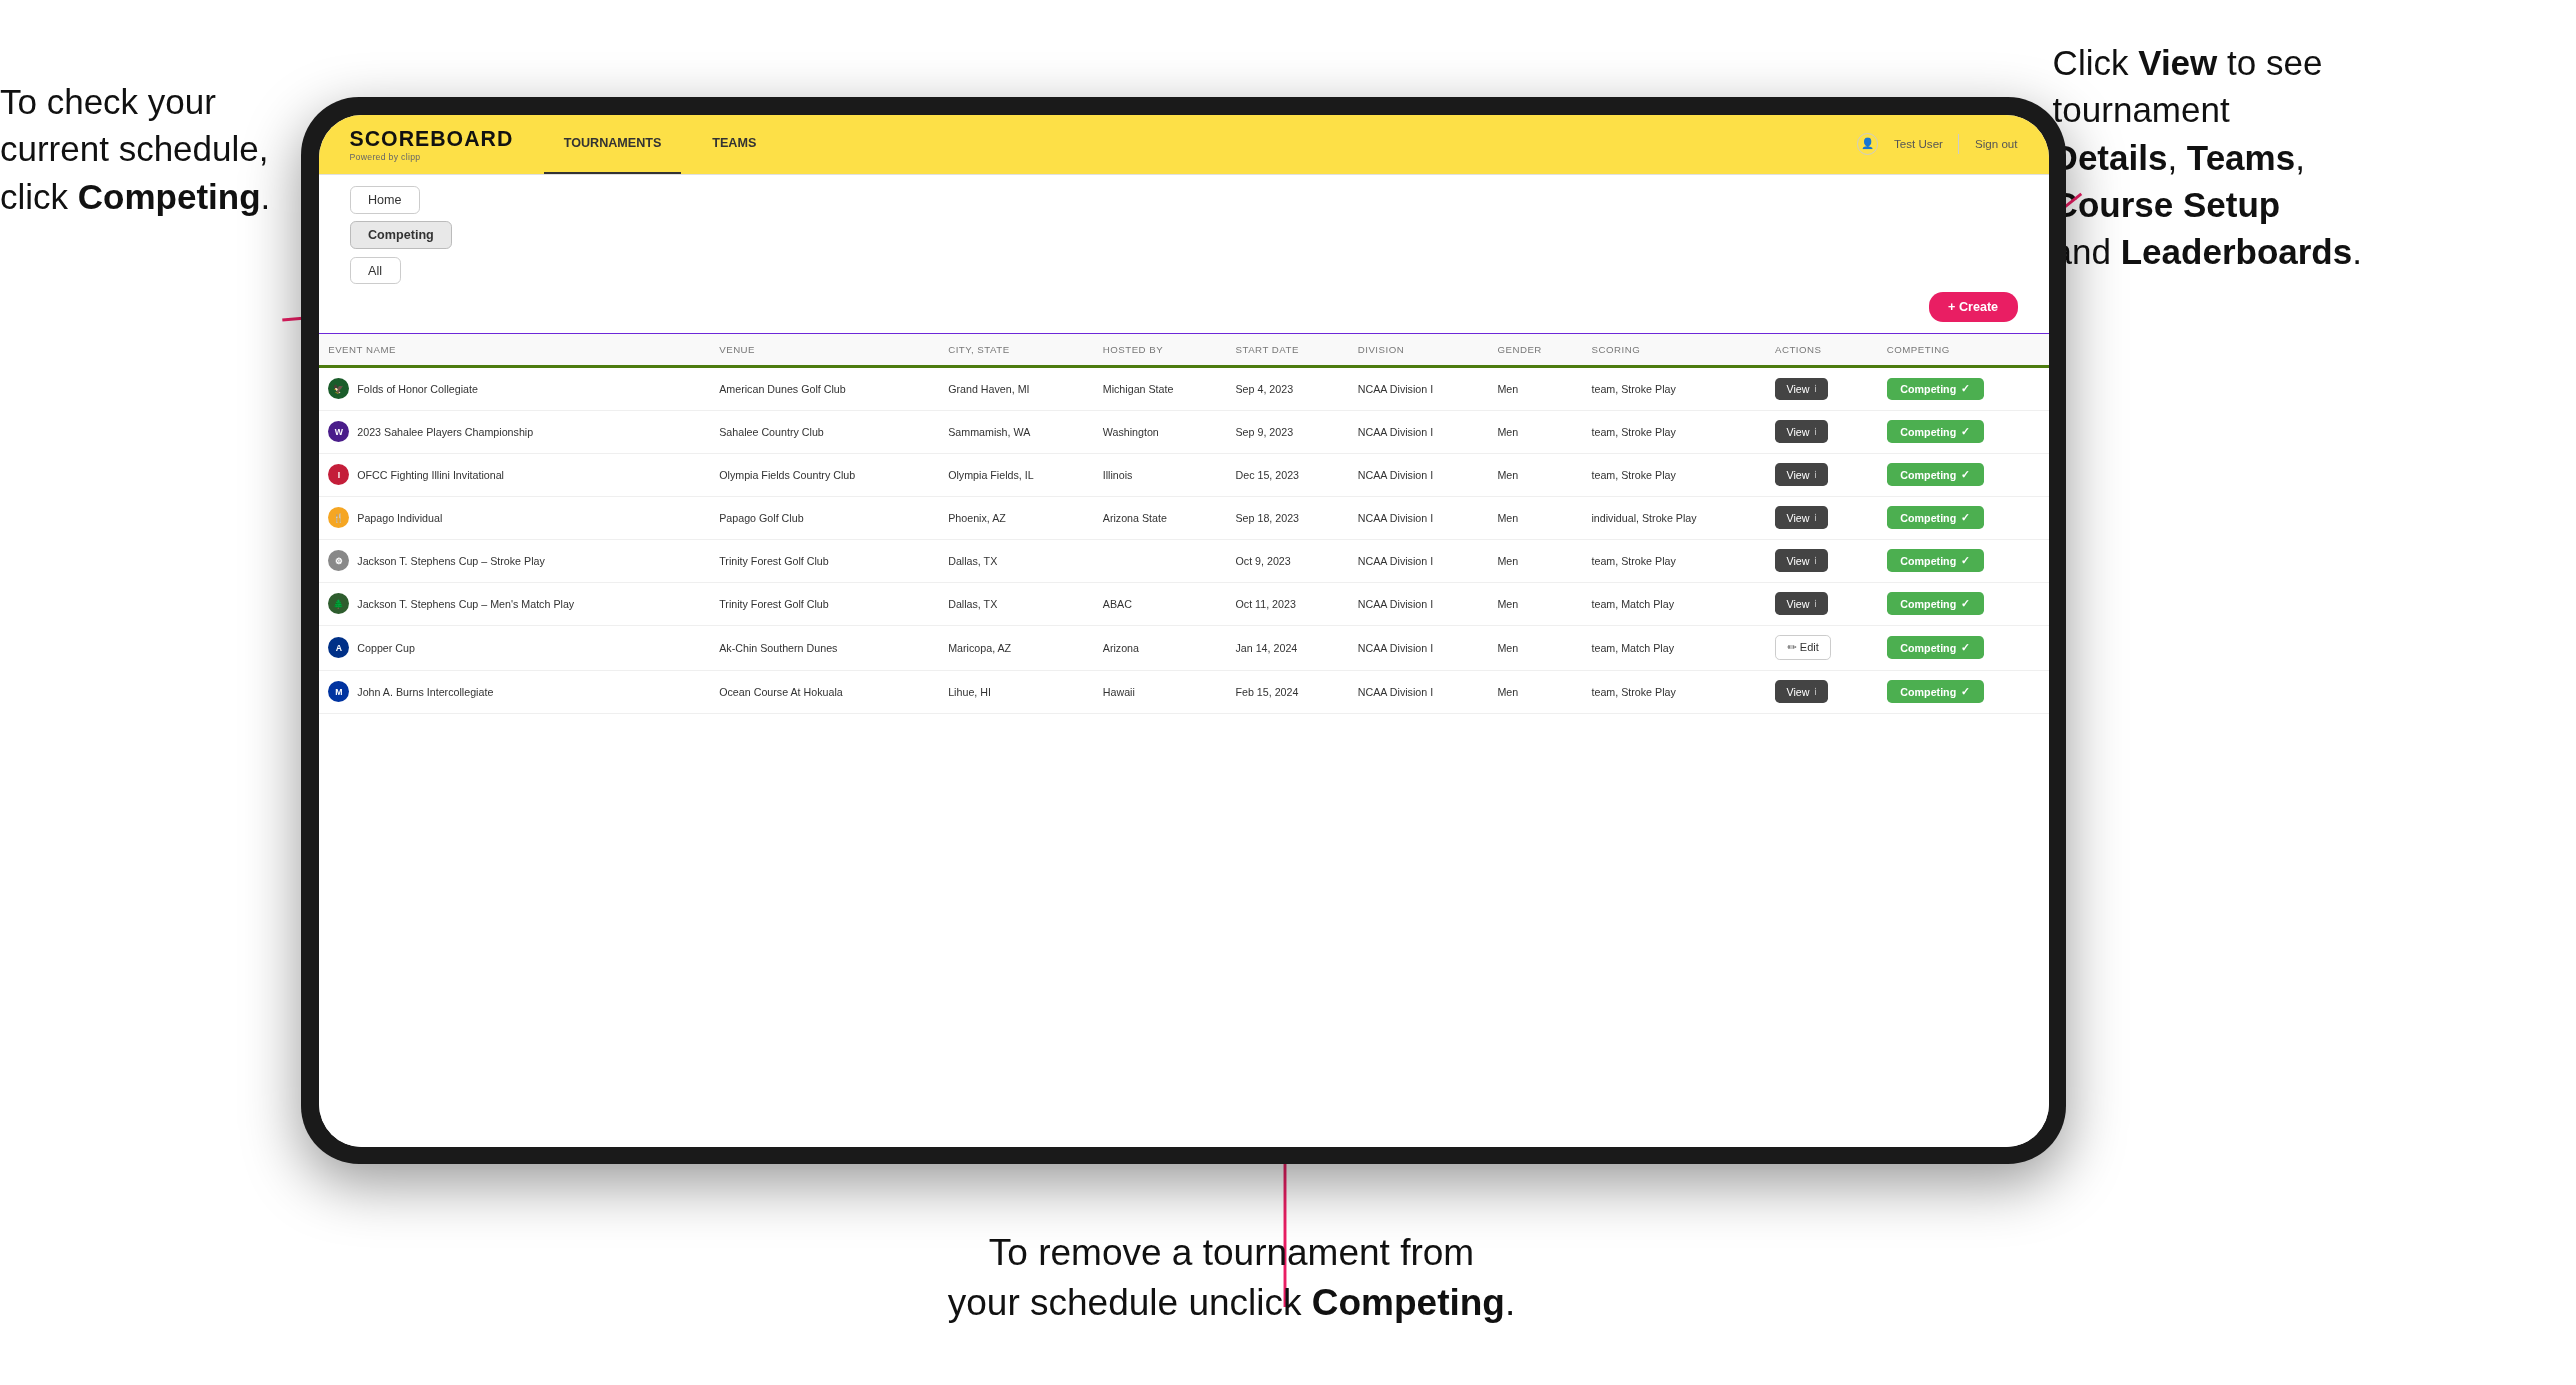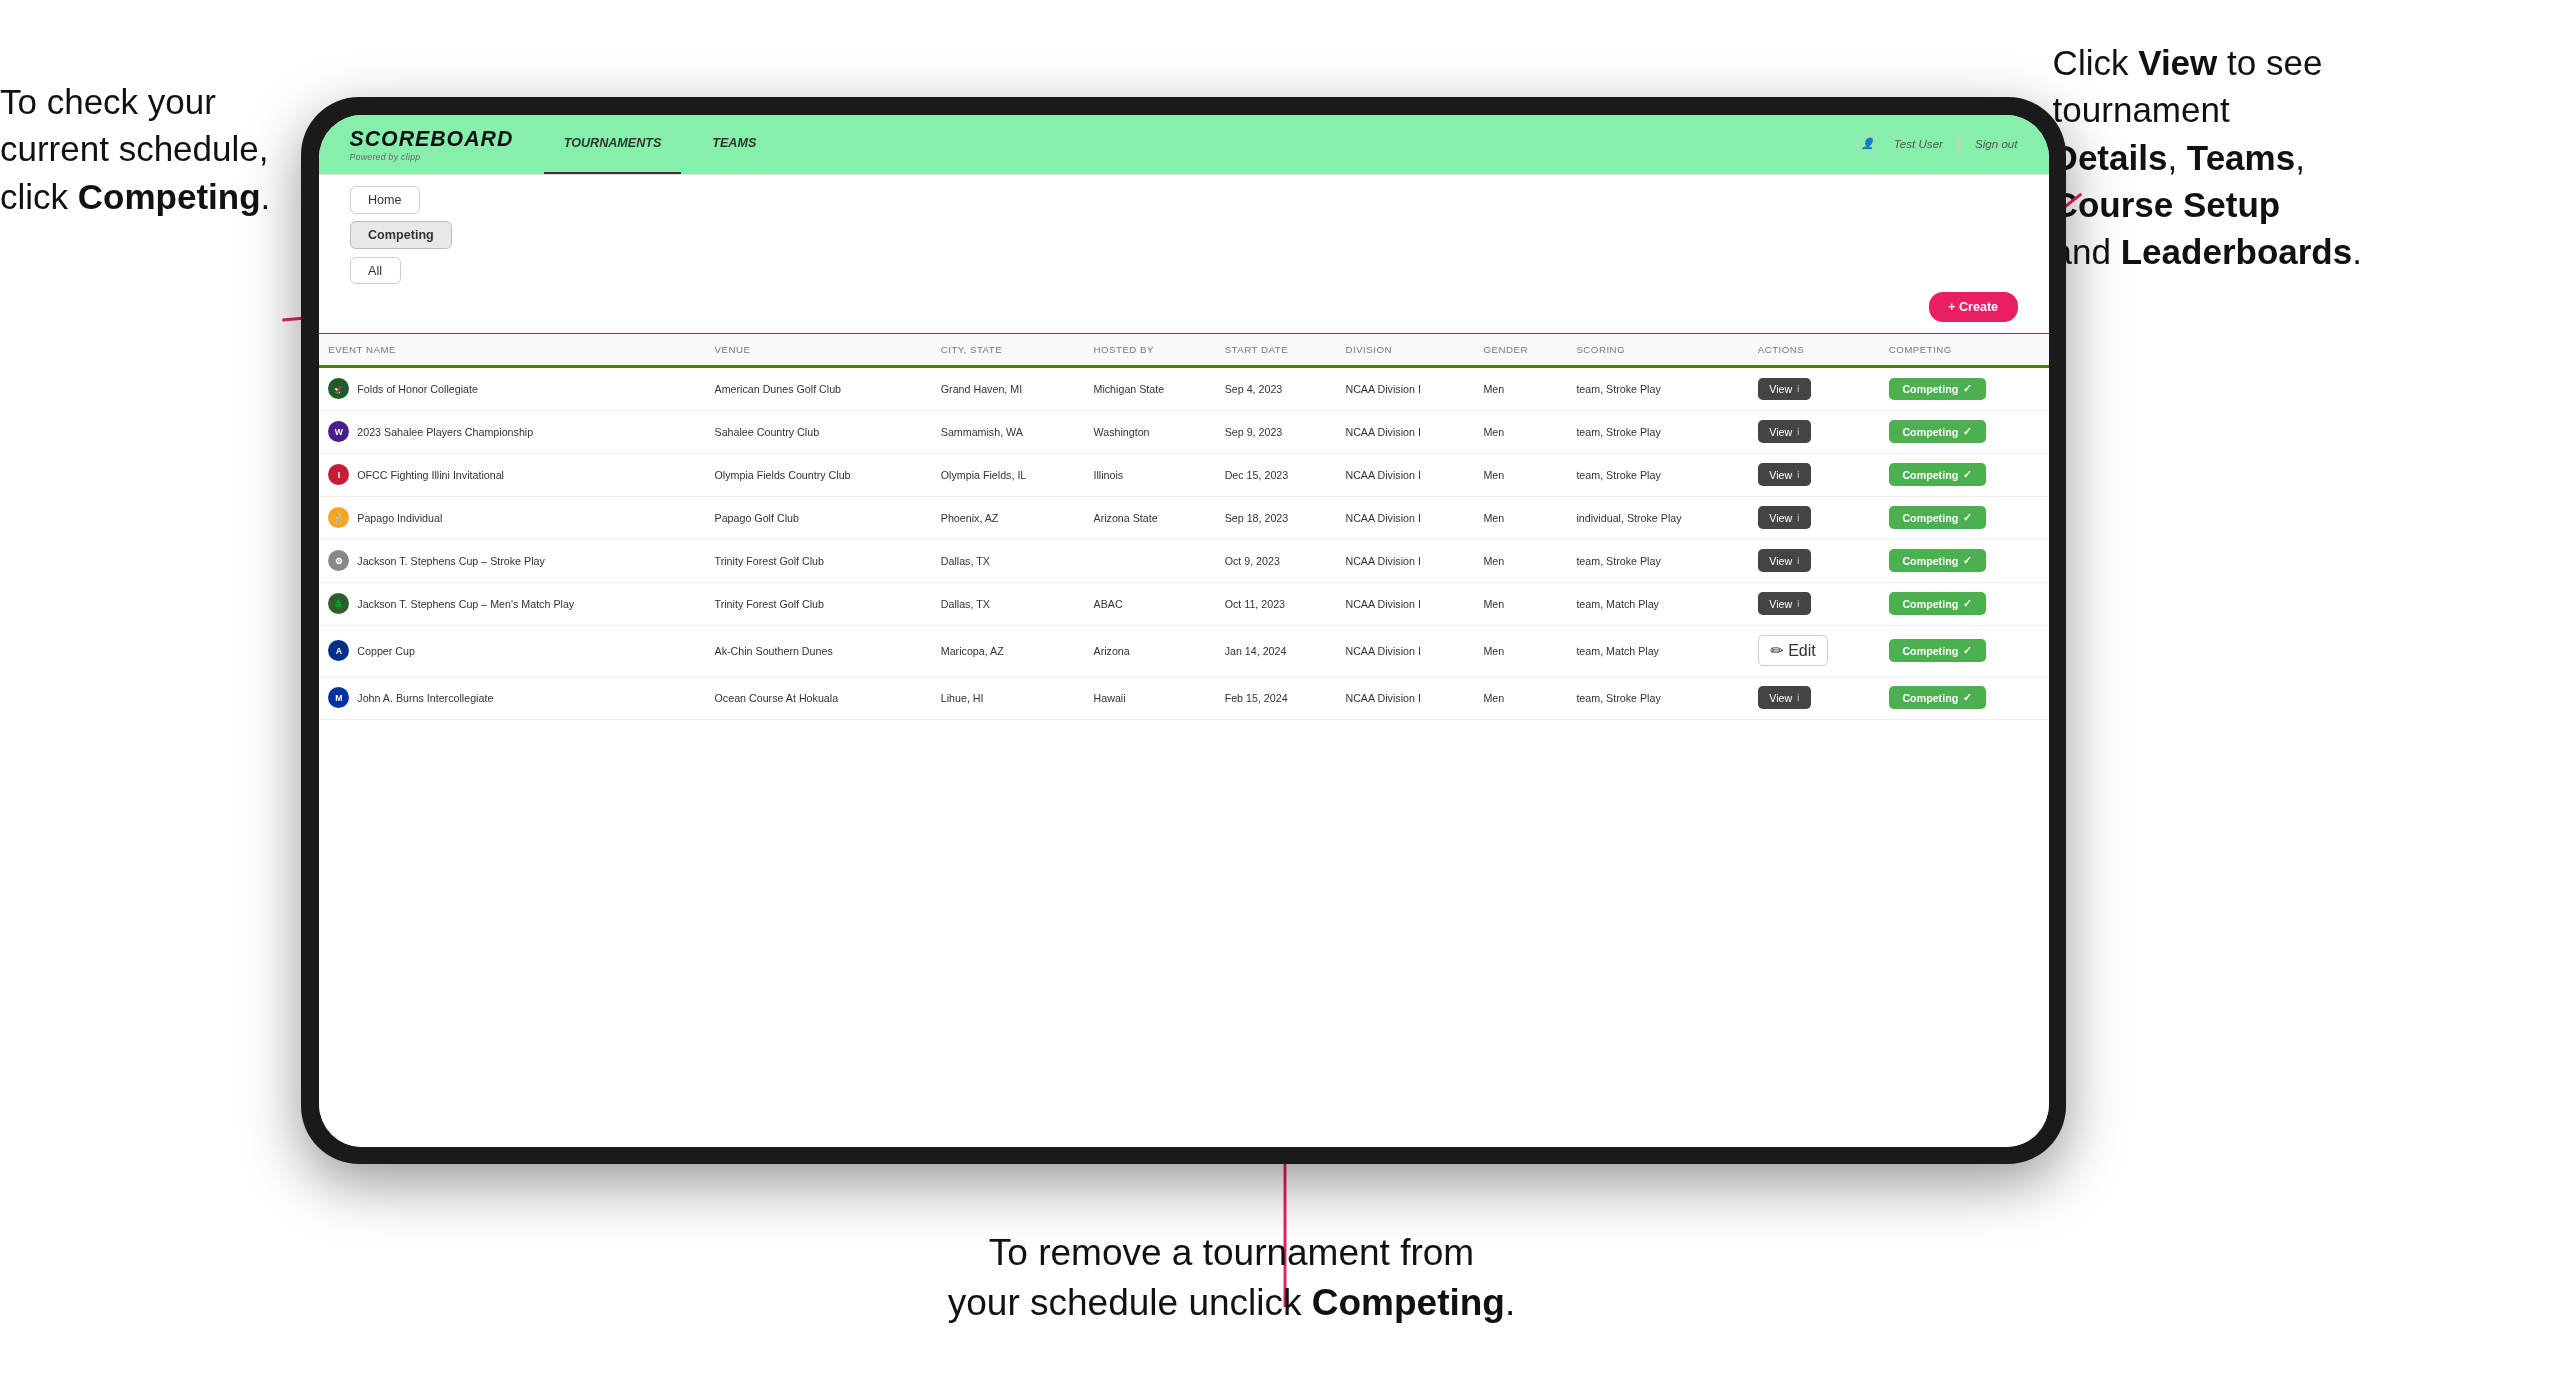--- a/index.html
+++ b/index.html
@@ -57,28 +57,27 @@
       height: 100%;
       background: #f5f5f5;
       border-radius: 43px;
       overflow: hidden;
       display: flex;
       flex-direction: column;
     }
 
     
     .app-header {
-      background: #86efac;
+      background: #fde047;
       border-bottom: 1px solid #e0e0e0;
       display: flex;
       align-items: center;
       padding: 0 31px;
       height: 60px;
       flex-shrink: 0;
-      font-style: italic;
     }
     .scoreboard-logo {
       display: flex;
       flex-direction: column;
       margin-right: 31px;
     }
     .scoreboard-logo .logo-main {
       font-size: 21.3px;
       font-weight: 800;
       letter-spacing: 1px;
@@ -243,21 +242,21 @@
       display: inline-flex;
       align-items: center;
       gap: 4.8px;
     }
     .edit-btn {
       background: #fff;
       color: #333;
       border: 1px solid #ccc;
       border-radius: 4.8px;
       padding: 4.8px 11.6px;
-      font-size: 16px;
+      font-size: 11px;
       cursor: pointer;
       display: inline-flex;
       align-items: center;
       gap: 4.8px;
     }
     .competing-badge {
       background: #4caf50;
       color: #fff;
       border: none;
       border-radius: 4.8px;

